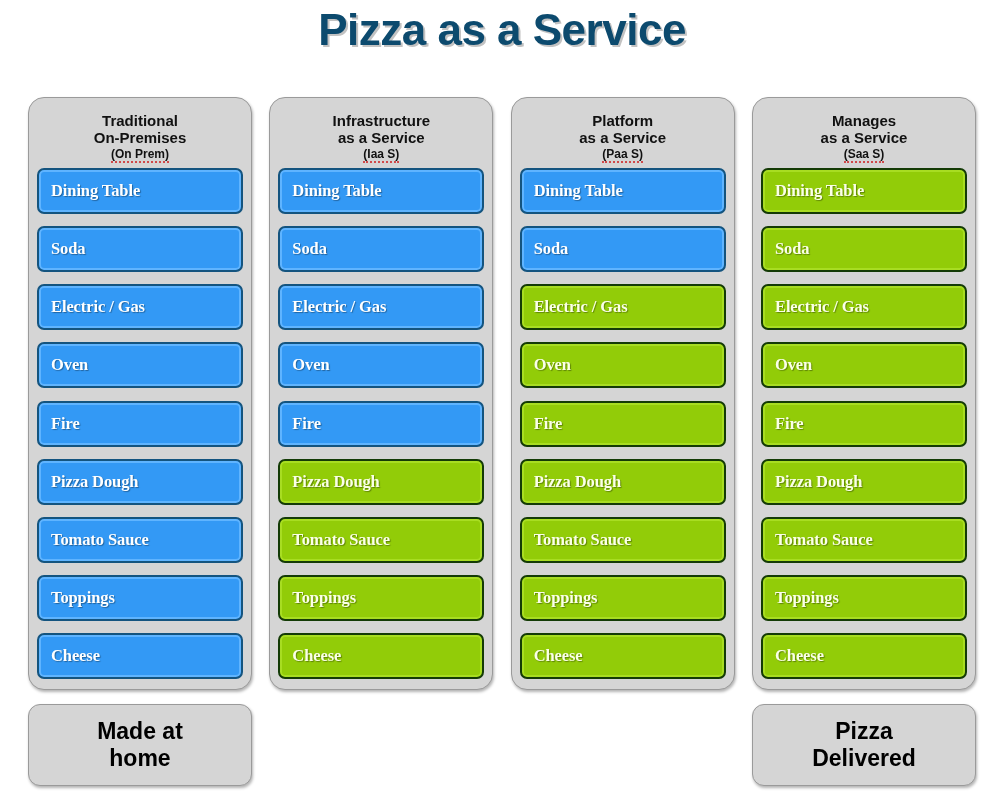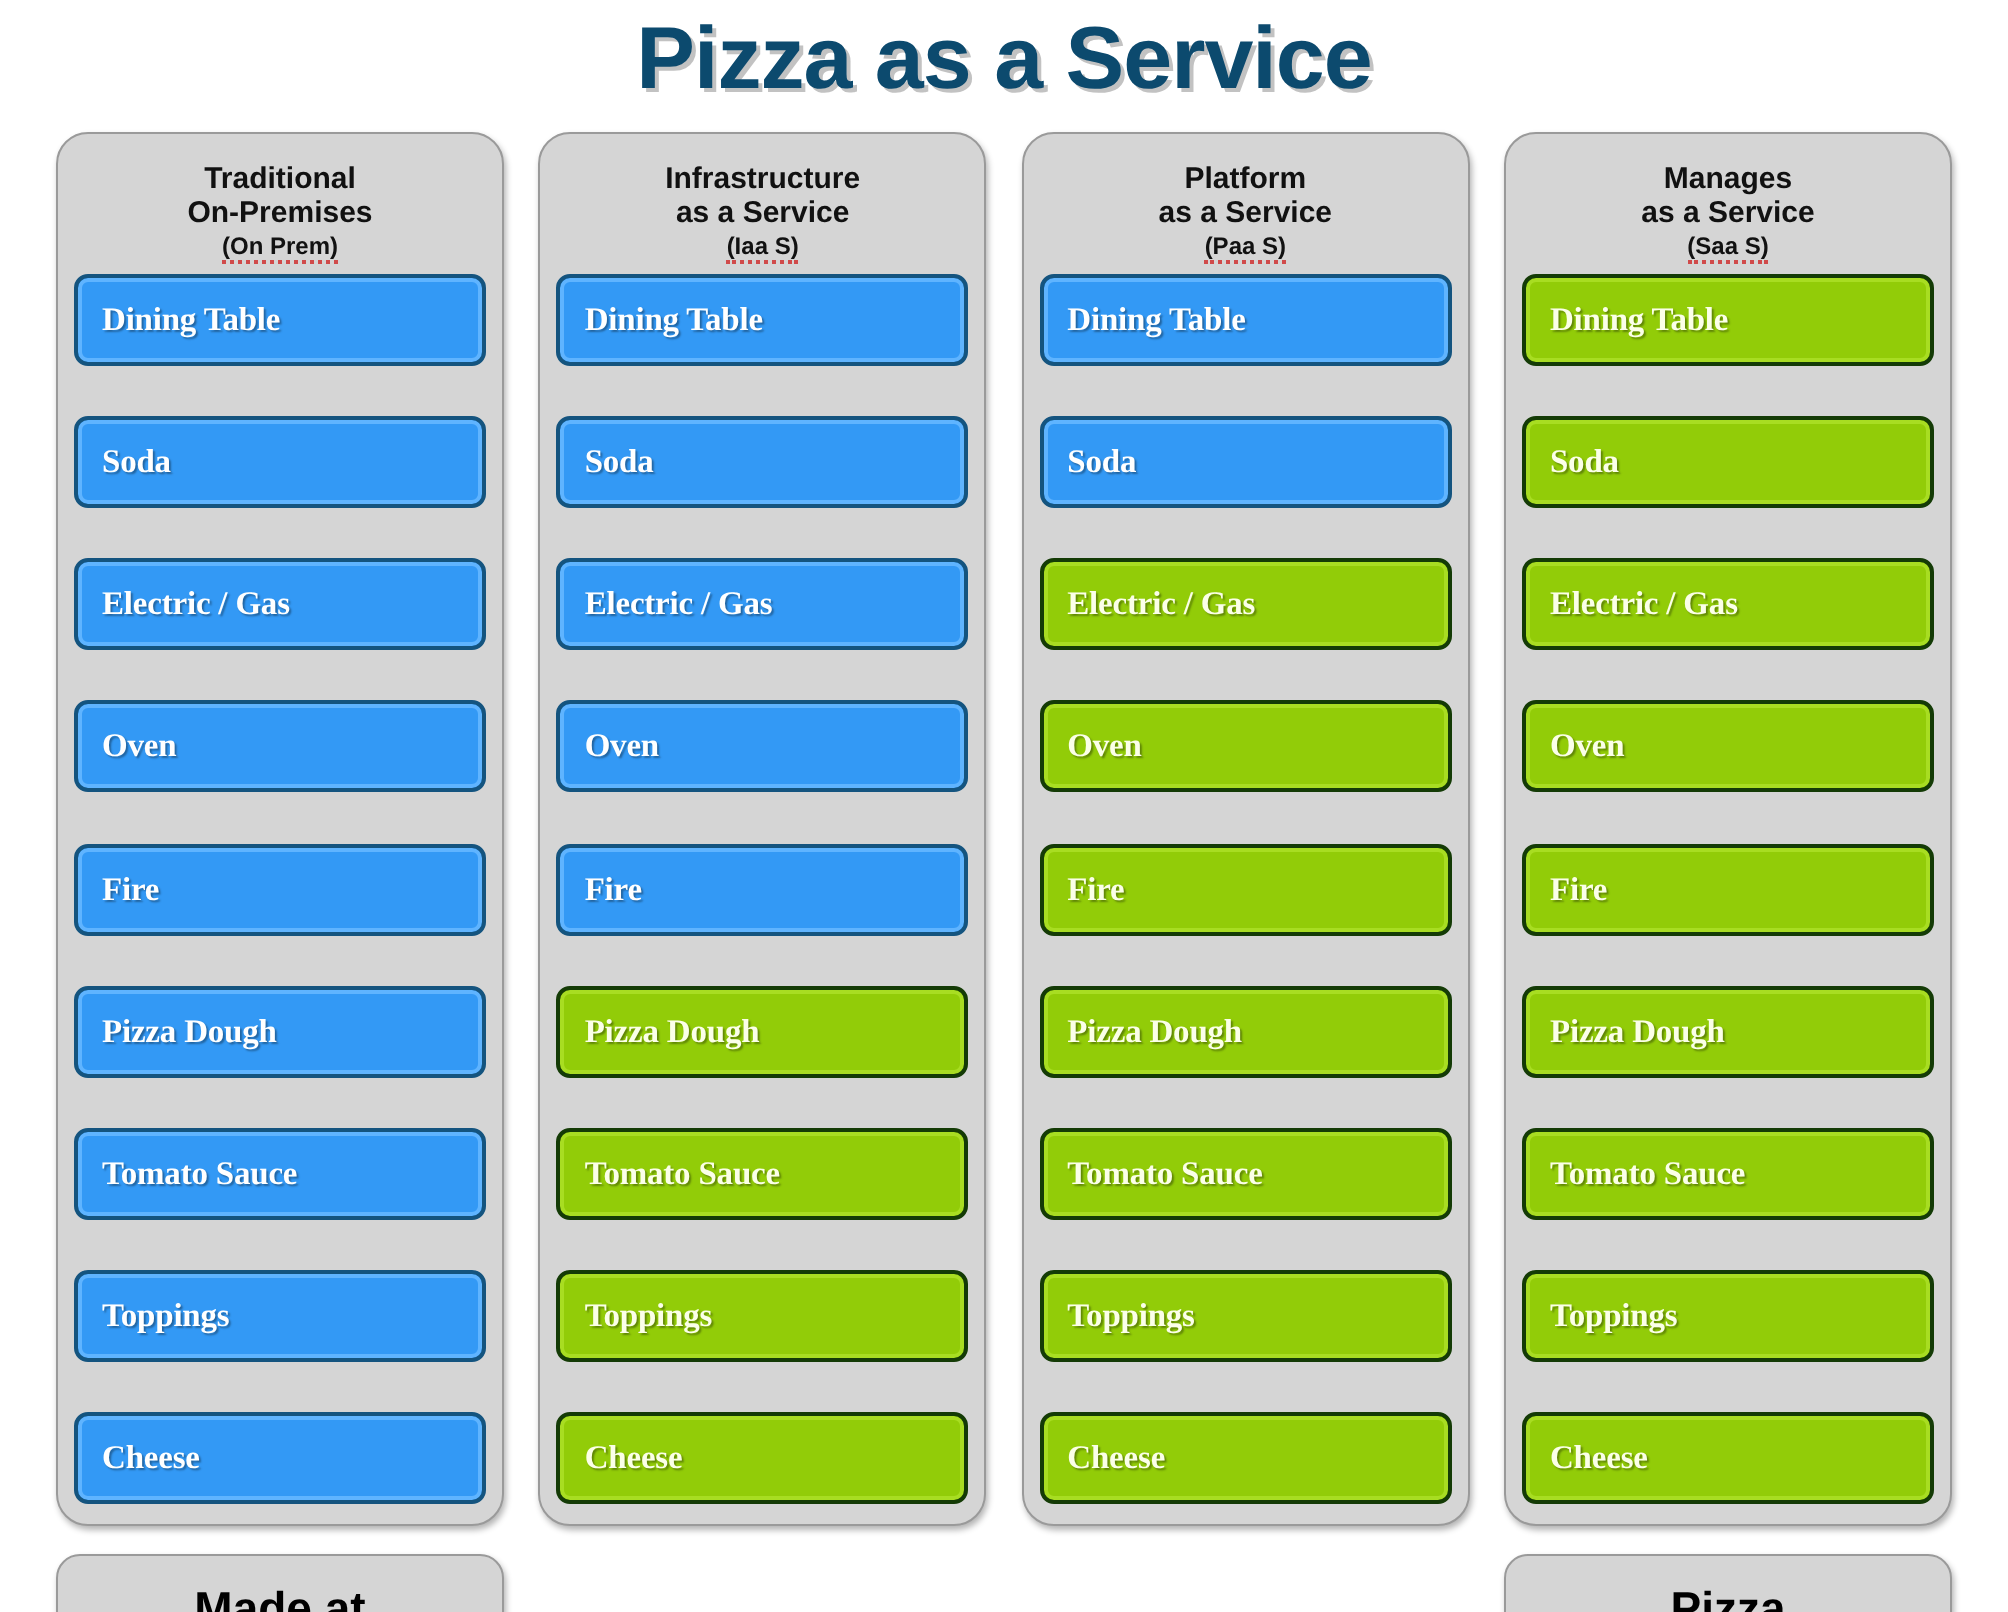--- a/index.html
+++ b/index.html
@@ -45,21 +45,22 @@
 
   .panel {
     background: #d5d5d5;
     border: 1px solid #9a9a9a;
     border-radius: 16px;
     padding: 8px 8px 10px 8px;
     box-sizing: border-box;
     box-shadow: 1px 2px 3px rgba(0,0,0,0.30);
     display: flex;
     flex-direction: column;
-    height: 697px;
+    height: 593px;
+    margin-top: 31px;
   }
 
   .panel-header {
     text-align: center;
     color: #111111;
     font-weight: bold;
     font-size: 15px;
     line-height: 17px;
     padding: 6px 2px 4px 2px;
     height: 62px;

